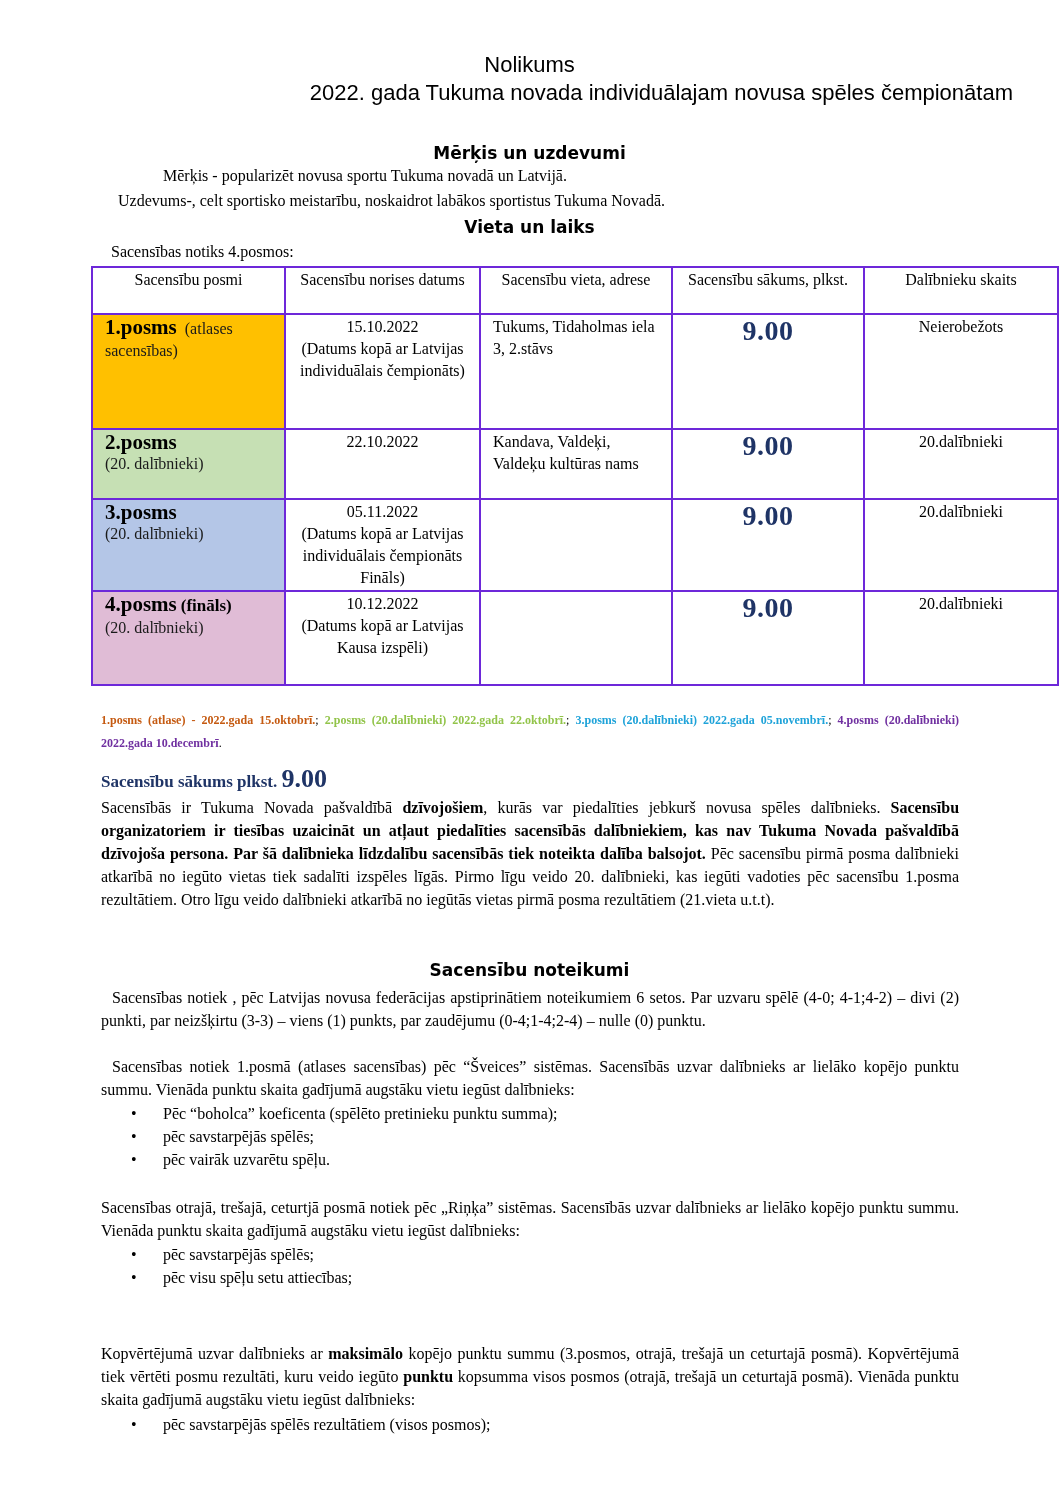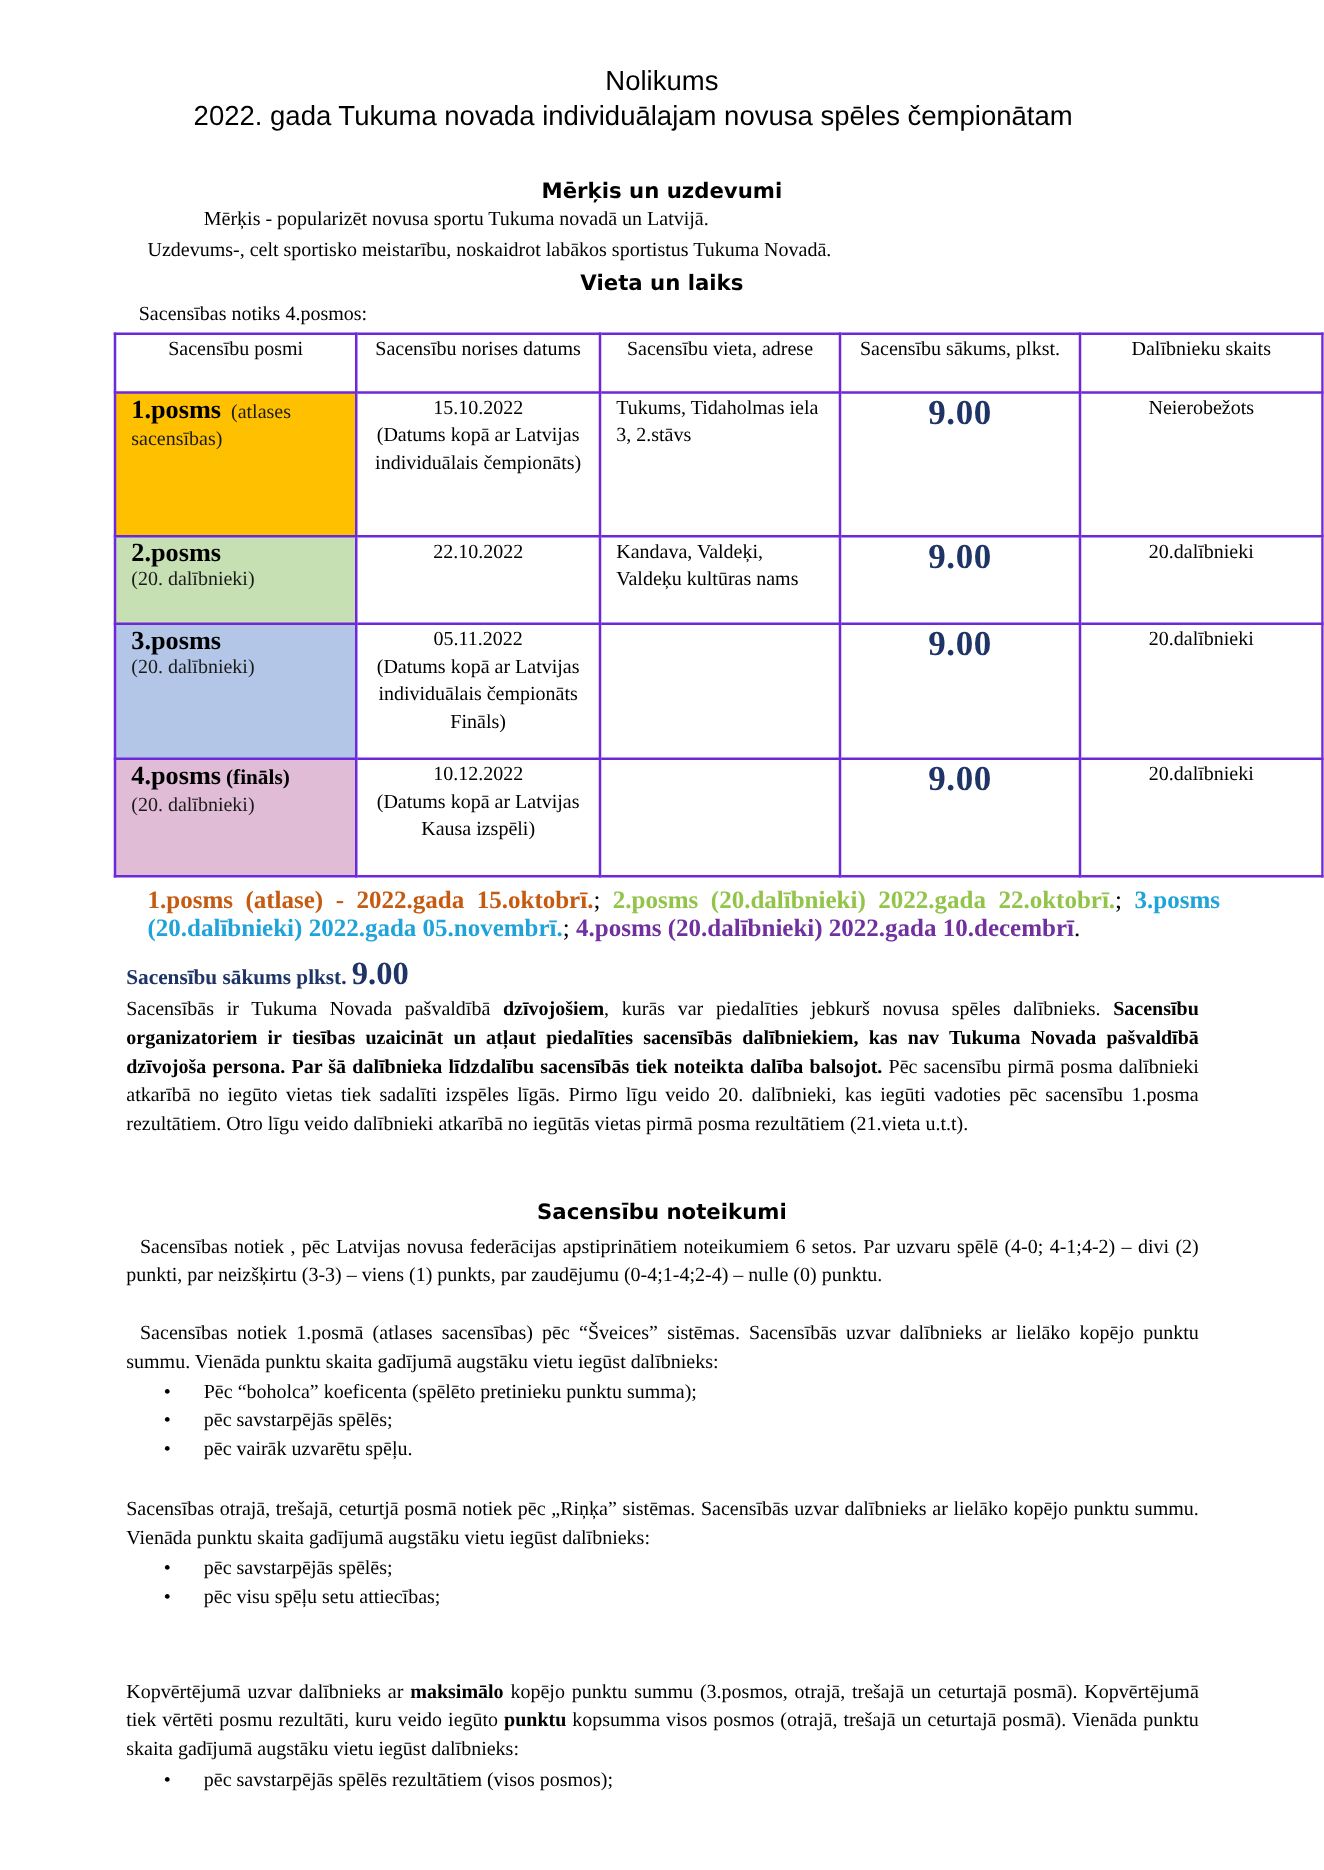--- a/index.html
+++ b/index.html
@@ -1,37 +1,37 @@
 <!DOCTYPE html>
 <html><head>
 <meta charset="utf-8">
 <style>
   html, body { margin: 0; padding: 0; background: #ffffff; }
   body { width: 1059px; height: 1496px; position: relative; overflow: hidden; color: #000; }
 
   .title1 { position: absolute; left: 0; width: 1059px; top: 52px; text-align: center; font-size: 22px; font-family: "Liberation Sans", sans-serif; }
-  .title2 { position: absolute; left: 0; width: 1013px; top: 80px; text-align: center; font-size: 22px; font-family: "Liberation Sans", sans-serif; }
+  .title2 { position: absolute; left: 0; width: 1013px; top: 80px; text-align: right; font-size: 22px; font-family: "Liberation Sans", sans-serif; }
 
   .h-section { position: absolute; left: 0; width: 1059px; text-align: center; font-family: "DejaVu Sans", sans-serif; font-weight: bold; font-size: 17px; }
   .line { position: absolute; font-family: "Liberation Serif", serif; font-size: 16px; white-space: nowrap; }
 
   table.stages { position: absolute; left: 91px; top: 266px; border-collapse: collapse; font-family: "Liberation Serif", serif; font-size: 16px; }
   table.stages td, table.stages th { border: 2px solid #6d28d9; vertical-align: top; padding: 1px 12px; line-height: 22px; }
   table.stages th { font-weight: normal; text-align: center; height: 43px; }
   .c1 { width: 167px; }
   .c2 { width: 169px; text-align: center; }
   .c3 { width: 166px; text-align: left; }
   .c4 { width: 166px; text-align: center; }
   .c5 { width: 168px; text-align: center; }
   .stage-name { font-size: 21px; font-weight: bold; }
   .stage-sub { font-size: 16px; color: #1a1a1a; }
   .stage-extra-bold { font-size: 17px; font-weight: bold; }
   .time-big { font-size: 28px; font-weight: bold; color: #1f3466; letter-spacing: 0.5px; display: inline-block; margin-top: 4px; }
 
-  .summary { position: absolute; left: 118px; width: 858px; top: 709px; font-family: "Liberation Serif", serif; font-size: 20px; font-weight: bold; line-height: 23px; text-align: justify; }
+  .summary { position: absolute; left: 101px; width: 858px; top: 709px; font-family: "Liberation Serif", serif; font-size: 12px; font-weight: bold; line-height: 23px; text-align: justify; }
   .col-orange { color: #c55a11; }
   .col-green { color: #92c44a; }
   .col-cyan { color: #1fa3d9; }
   .col-purple { color: #7030a0; }
   .col-black { color: #000; font-weight: normal; }
 
   .start-line { position: absolute; left: 101px; top: 764px; font-family: "Liberation Serif", serif; font-weight: bold; color: #1f3466; font-size: 17px; }
   .start-line .big { font-size: 26px; }
 
   .para { position: absolute; left: 101px; width: 858px; font-family: "Liberation Serif", serif; font-size: 16px; line-height: 23px; text-align: justify; }
@@ -87,21 +87,21 @@
         <div class="stage-sub">(20. dalībnieki)</div>
       </td>
       <td class="c2">
         <div>22.10.2022</div>
       </td>
       <td class="c3">Kandava, Valdeķi, Valdeķu kultūras nams</td>
       <td class="c4"><span class="time-big">9.00</span></td>
       <td class="c5">20.dalībnieki</td>
     </tr>
 
-    <tr style="height:108px;margin-top:28px;">
+    <tr style="height:92px;margin-top:28px;">
       <td class="c1" style="background:#B4C6E7;">
         <div class="stage-name">3.posms</div>
         <div class="stage-sub">(20. dalībnieki)</div>
       </td>
       <td class="c2">
         <div>05.11.2022</div>
         <div>(Datums kopā ar Latvijas individuālais čempionāts Fināls)</div>
       </td>
       <td class="c3"></td>
       <td class="c4"><span class="time-big">9.00</span></td>

